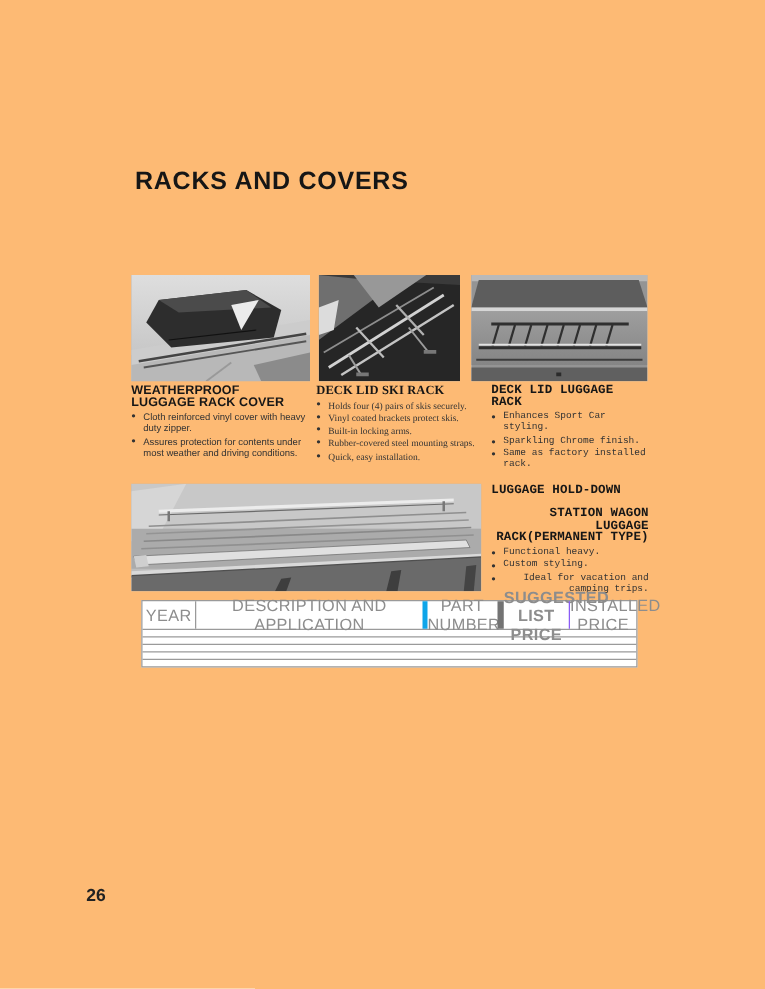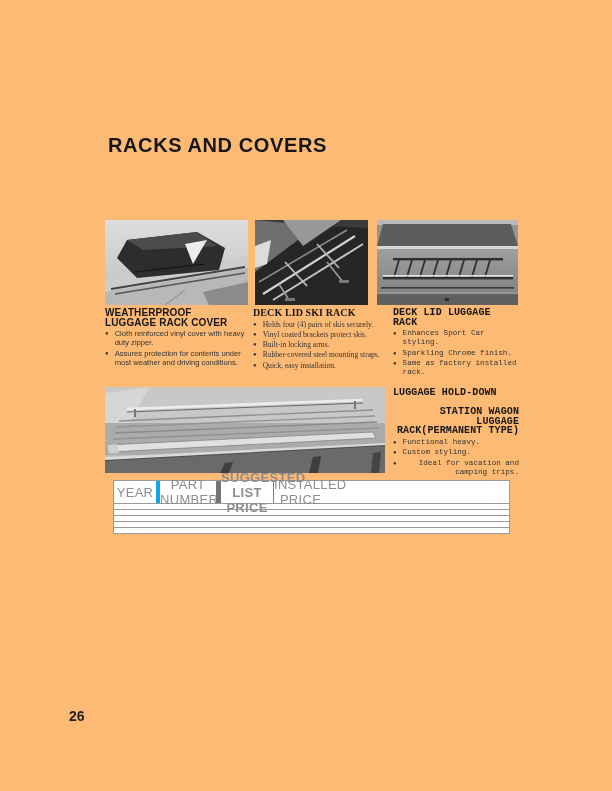--- a/index.html
+++ b/index.html
@@ -236,20 +236,21 @@
             <span class="dot">●</span>
             <span class="txt">Ideal for vacation and camping trips.</span>
           </li>
         </ul>
     </section>
   </div>
 
   <div class="ptable">
     <div class="t-head">
       <div class="cell c-year">YEAR</div>
+      <div class="cell c-desc">DESCRIPTION AND APPLICATION</div>
       <div class="cell c-part">
         <div>PART</div>
         <div>NUMBER</div>
       </div>
       <div class="cell c-list">
         <div>SUGGESTED</div>
         <div>LIST PRICE</div>
       </div>
       <div class="cell c-inst">
         <div>INSTALLED</div>

